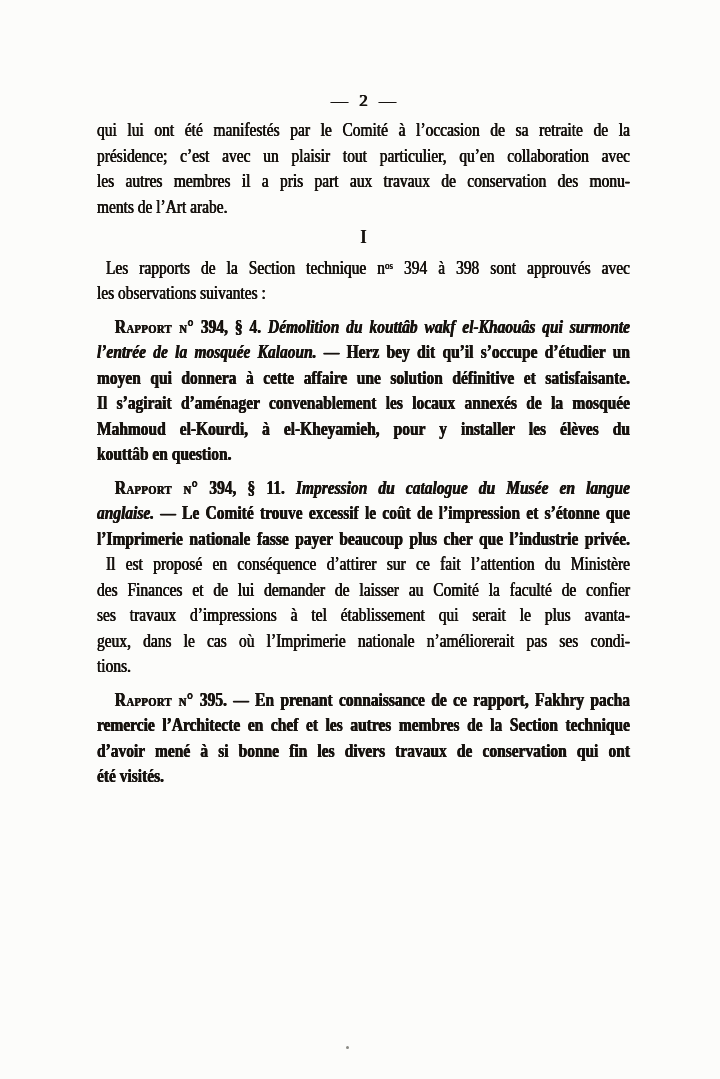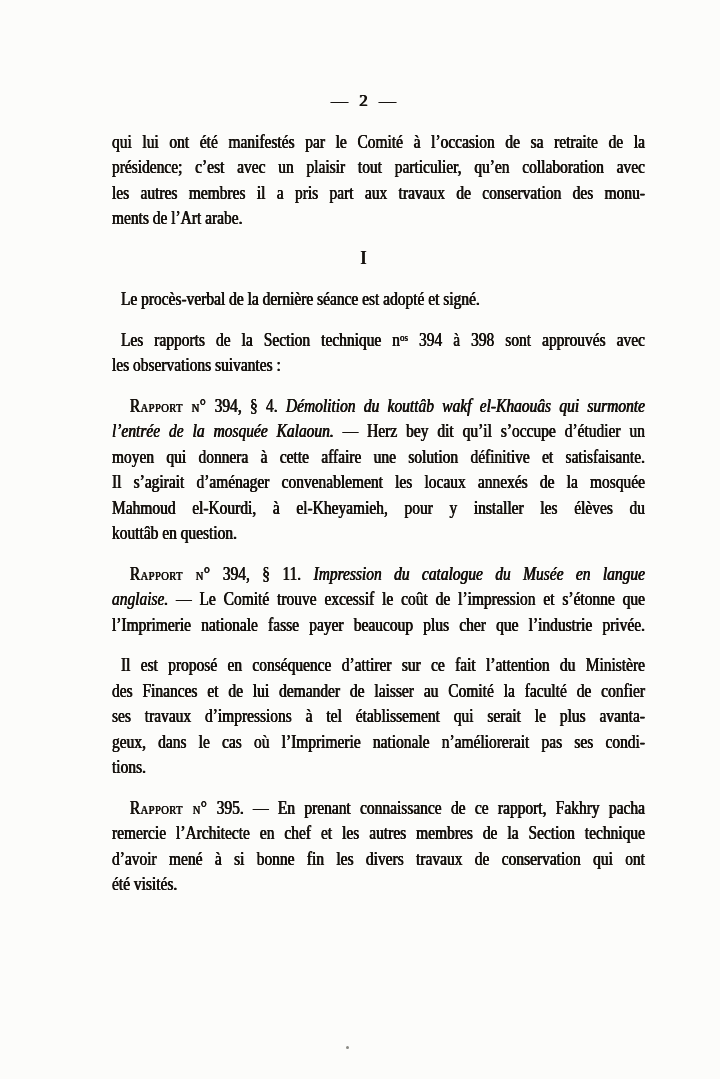--- a/index.html
+++ b/index.html
@@ -25,22 +25,22 @@
     font-size:17px;
     word-spacing:7px;
     margin-bottom:3.5px;
   }
   .numeral{
     height:25.5px;line-height:25.5px;
     text-align:center;
     font-size:18px;
     margin:6px 0 4px 0;
   }
-  .para{margin:15px;}
-  .para.rapport{margin-top:8px;}
+  .para{margin:0;}
+  .para.rapport{margin-top:8px;font-weight:bold;}
   .line{
     box-sizing:border-box;
     width:655px;
     height:25.5px;line-height:25.5px;
     font-size:19px;
     text-align:justify;
     text-align-last:justify;
     text-justify:inter-word;
     transform:scaleX(0.8137);
     transform-origin:0 0;
@@ -67,23 +67,20 @@
     <div class="pagenum inked">— 2 —</div>
 
   <div class="para plain">
         <div class="line inked first"><span>qui lui ont été manifestés par le Comité à l’occasion de sa retraite de la</span></div>
         <div class="line inked"><span>présidence; c’est avec un plaisir tout particulier, qu’en collaboration avec</span></div>
         <div class="line inked"><span>les autres membres il a pris part aux travaux de conservation des monu-</span></div>
         <div class="line inked last"><span>ments de l’Art arabe.</span></div>
       </div>
       <div class="numeral inked">I</div>
       <div class="para indent">
-        <div class="line inked first last"><span>Le procès-verbal de la dernière séance est adopté et signé.</span></div>
-      </div>
-      <div class="para indent">
         <div class="line inked first"><span>Les rapports de la Section technique n</span><sup class="sup">os</sup><span> 394 à 398 sont approuvés avec</span></div>
         <div class="line inked last"><span>les observations suivantes :</span></div>
       </div>
       <div class="para rapport">
         <div class="line inked first"><span class="sc">Rapport n°</span><span> 394, § 4. </span><span class="it">Démolition du kouttâb wakf el-Khaouâs qui surmonte</span></div>
         <div class="line inked"><span class="it">l’entrée de la mosquée Kalaoun.</span><span> — Herz bey dit qu’il s’occupe d’étudier un</span></div>
         <div class="line inked"><span>moyen qui donnera à cette affaire une solution définitive et satisfaisante.</span></div>
         <div class="line inked"><span>Il s’agirait d’aménager convenablement les locaux annexés de la mosquée</span></div>
         <div class="line inked"><span>Mahmoud el-Kourdi, à el-Kheyamieh, pour y installer les élèves du</span></div>
         <div class="line inked last"><span>kouttâb en question.</span></div>

